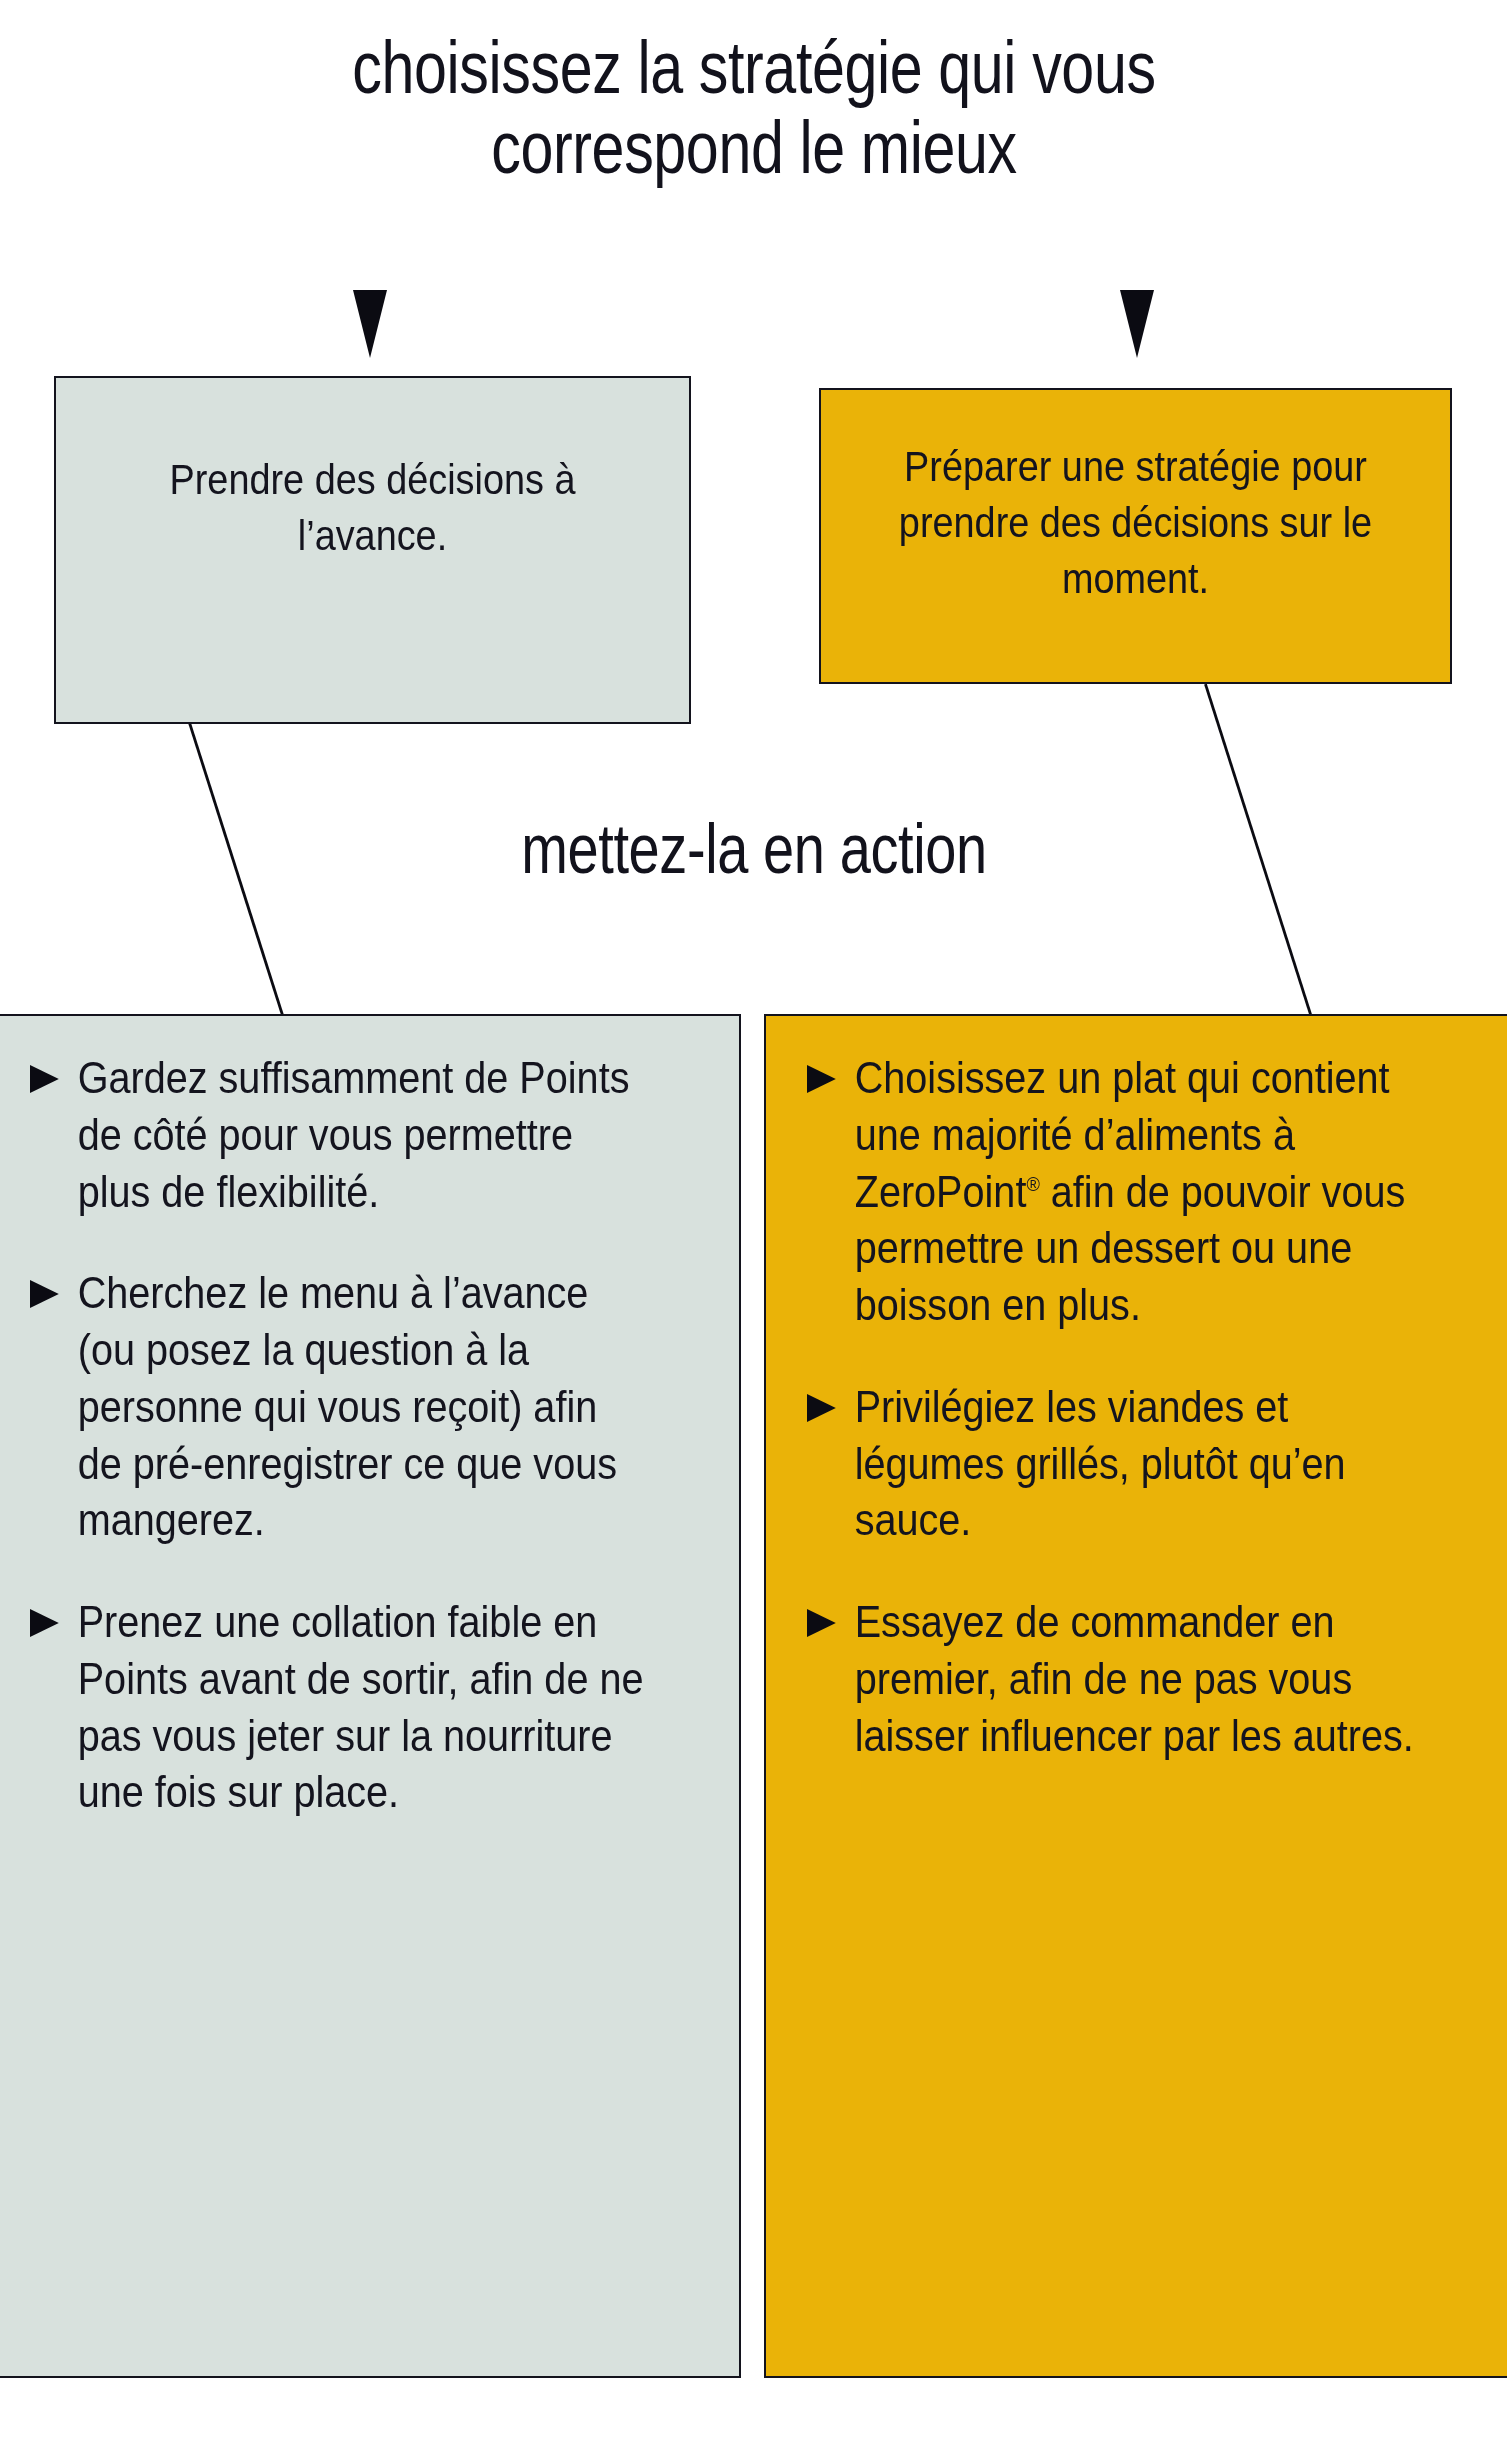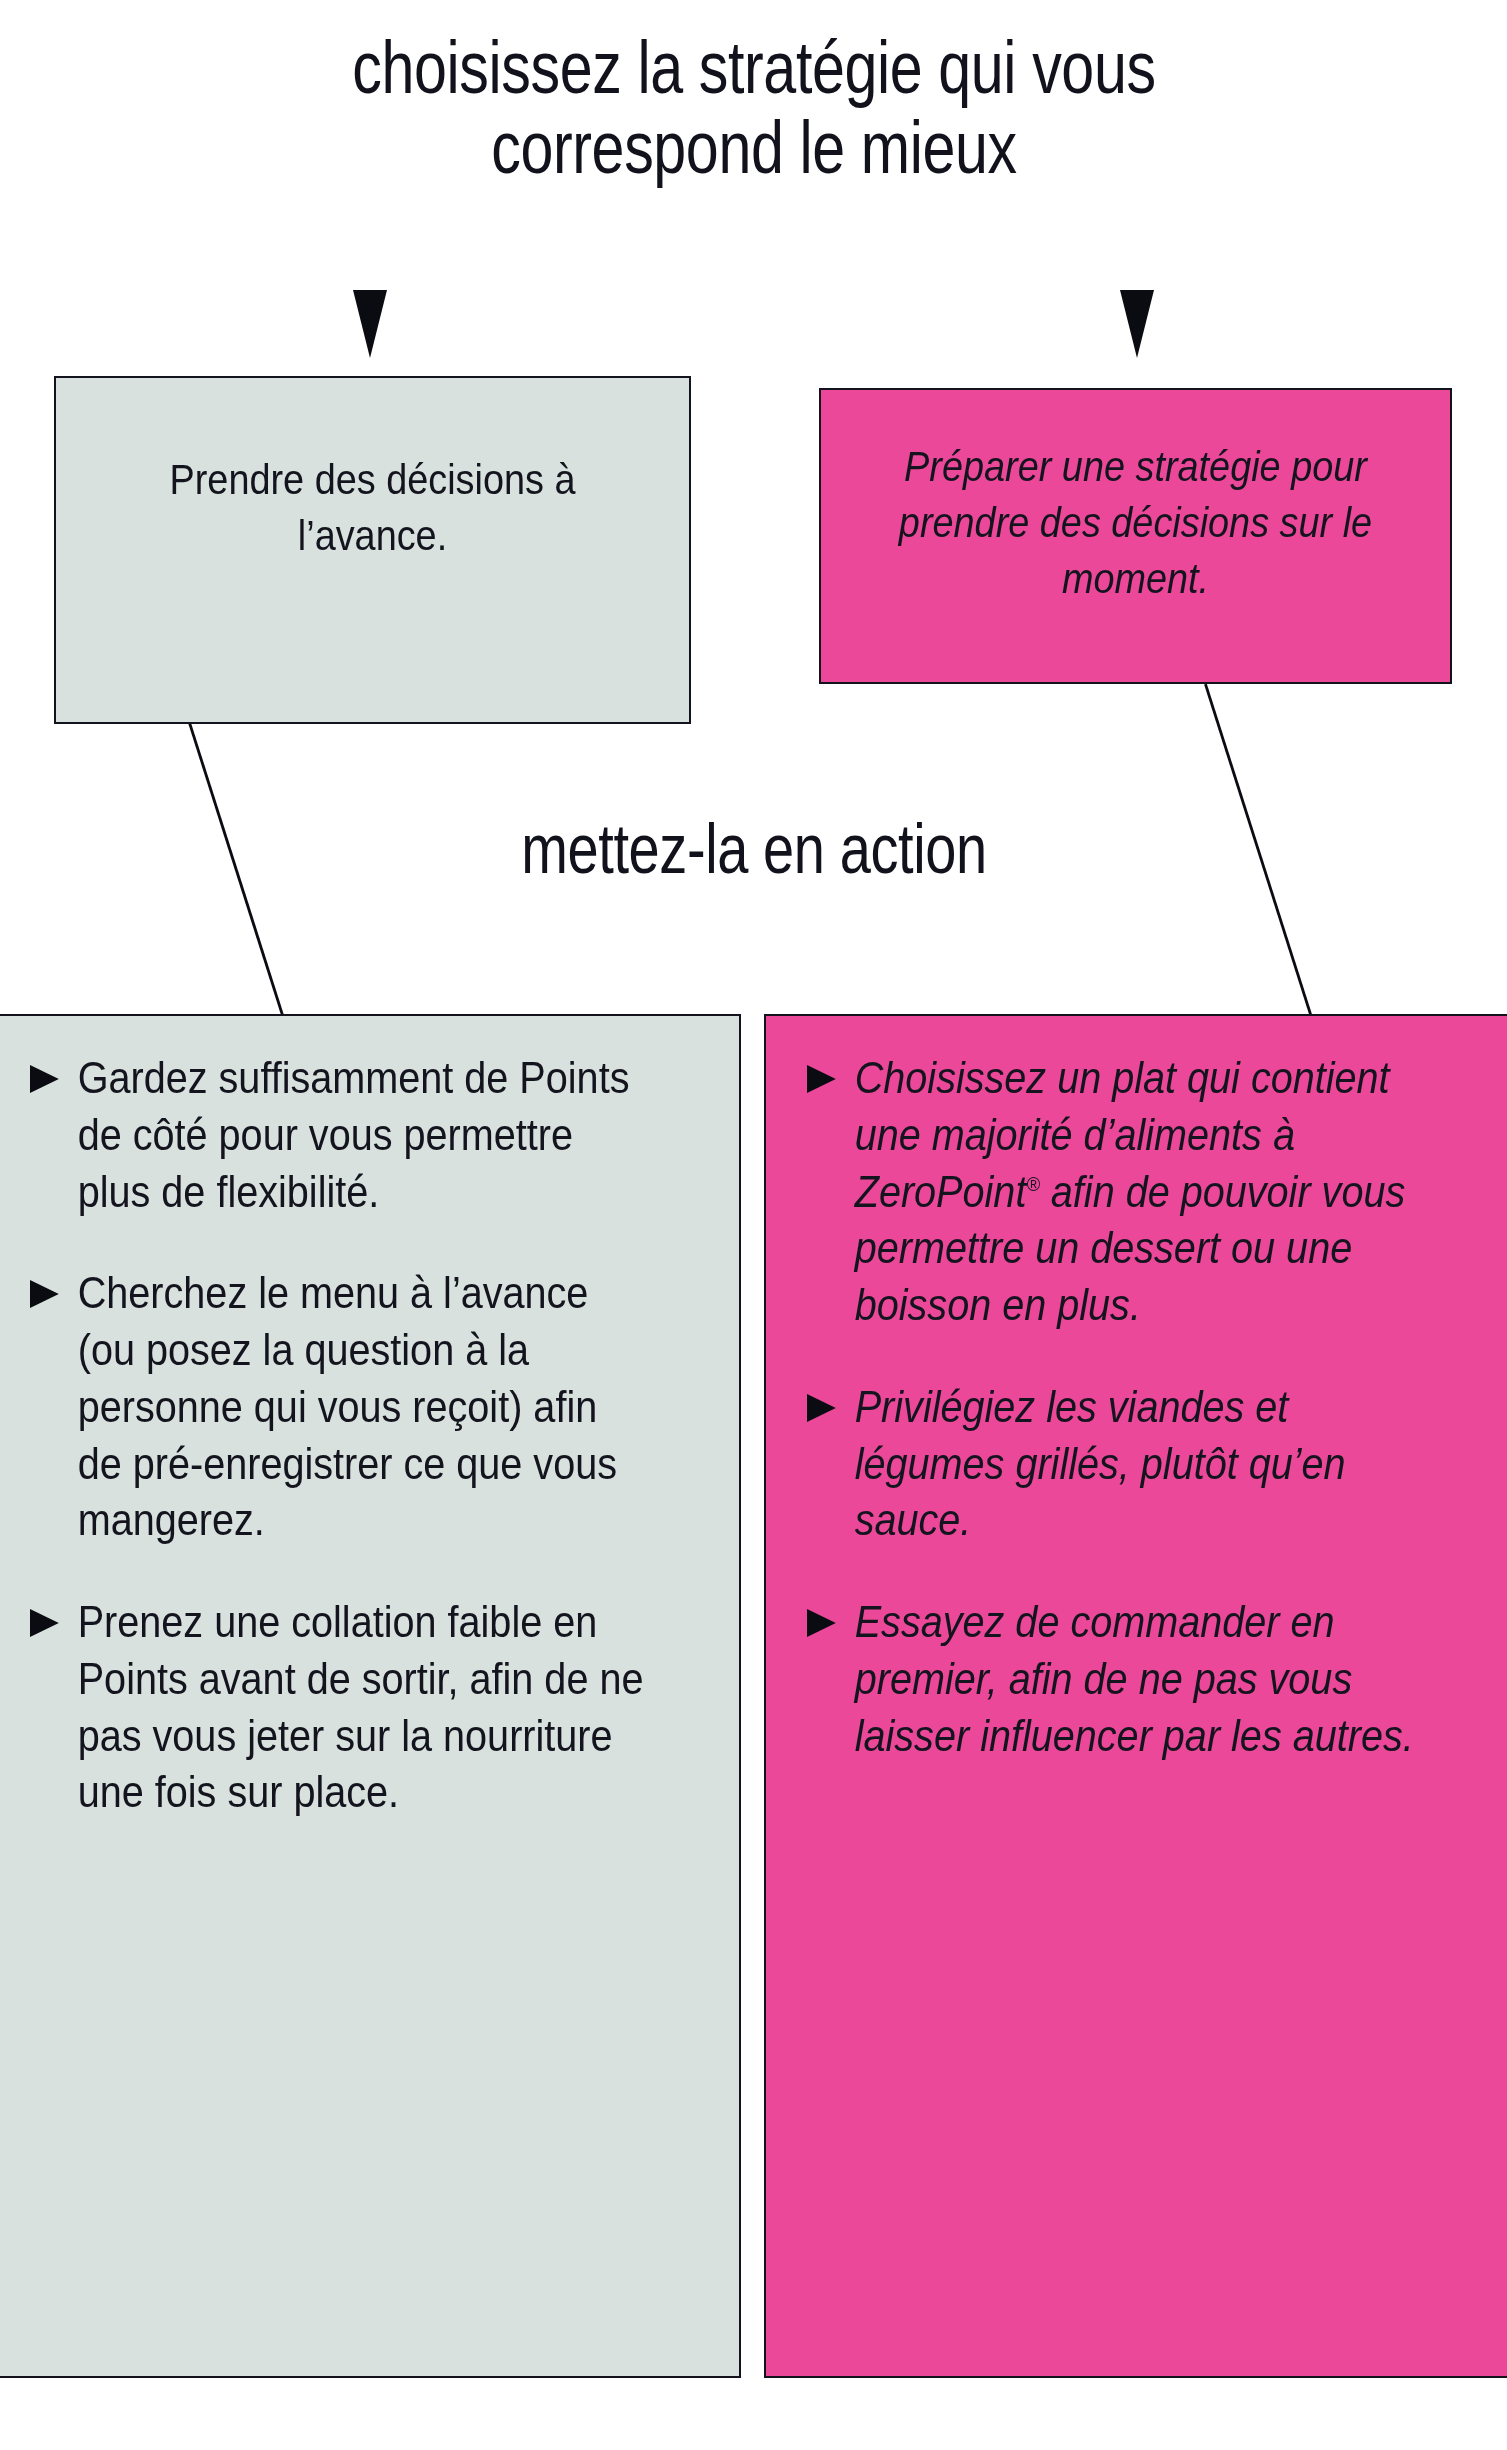--- a/index.html
+++ b/index.html
@@ -57,21 +57,21 @@
     pointer-events: none;
   }
 
   
   .box {
     position: absolute;
     box-sizing: border-box;
     border: 2.8px solid #13131d;
   }
   .box.green { background: #d8e1dd; }
-  .box.peach { background: #ec4899; font-style: italic; }
+  .box.peach { background: #eab308; }
 
   #box-top-left {
     left: 54px; top: 376px;
     width: 637px; height: 348px;
   }
   #box-top-right {
     left: 819px; top: 388px;
     width: 633px; height: 296px;
   }
   #box-bottom-left {

